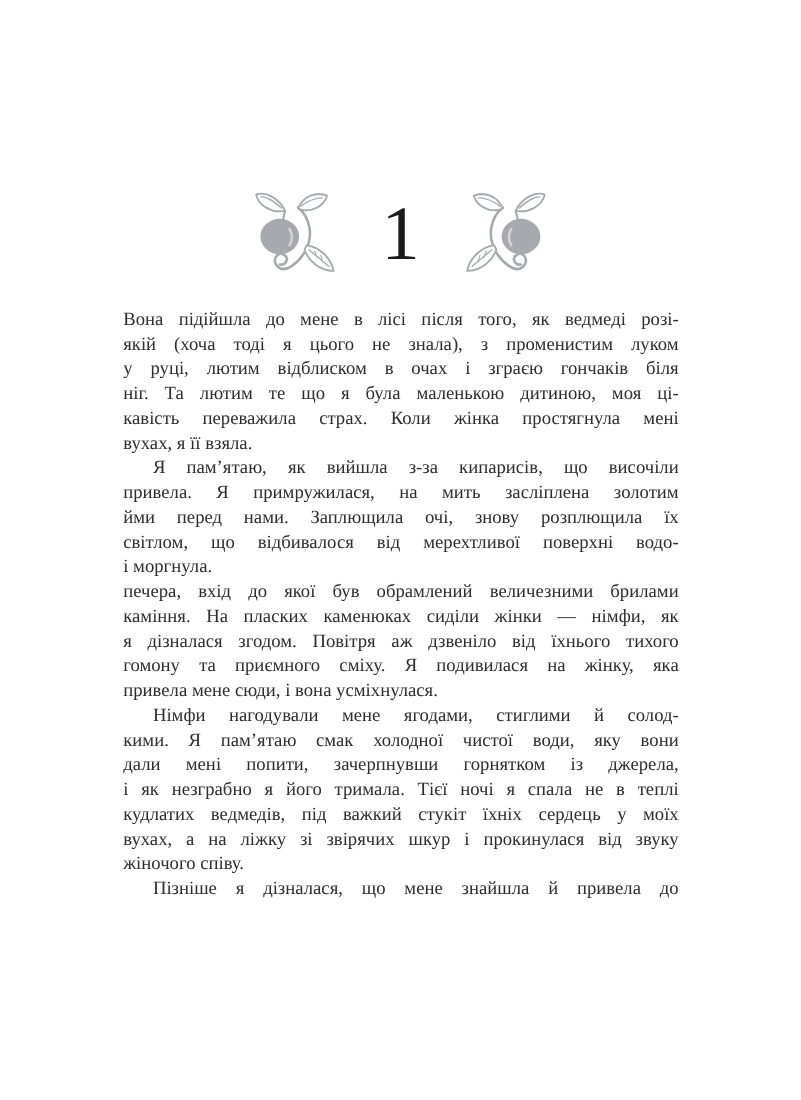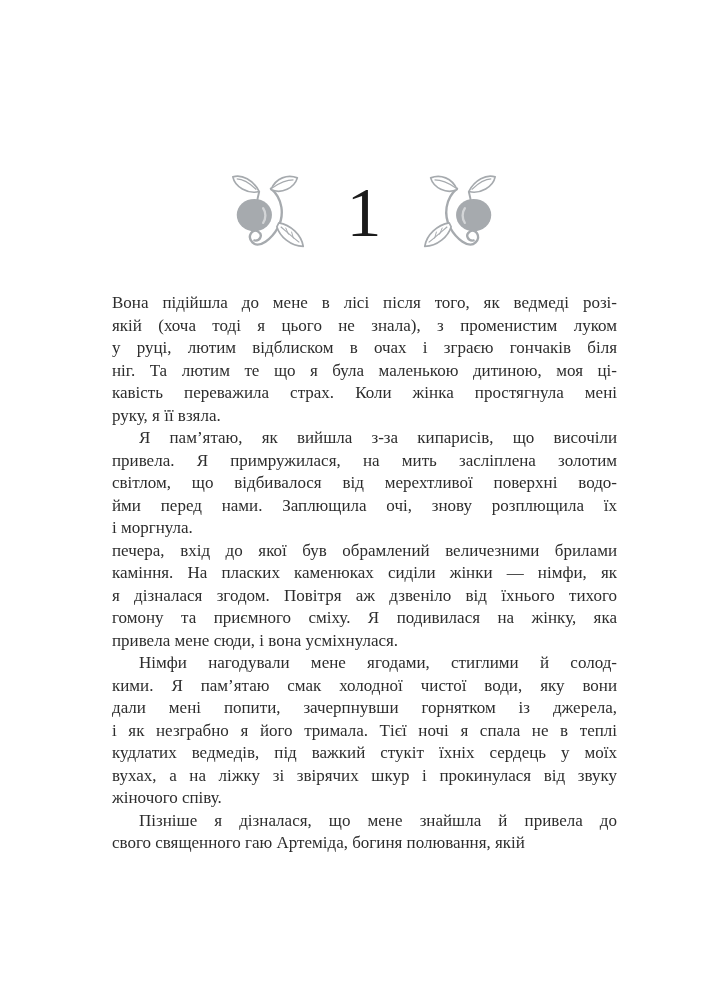--- a/index.html
+++ b/index.html
@@ -33,21 +33,21 @@
   .chapter-number{
     font-size:70px;
     line-height:1;
     color:var(--num,#1b1b1b);
     min-width:40px;
     text-align:center;
     padding-bottom:6px;
   }
   .body-text{
     position:absolute;
-    top:292px;
+    top:279px;
     left:112px;
     width:505px;
     font-size:17px;
     line-height:22.5px;
     color:var(--txt,#2d2d2d);
   }
   .line{
     text-align:justify;
     text-align-last:justify;
   }
@@ -94,35 +94,34 @@
         </svg>
     </span>
   </div>
 
   <div class="body-text">
       <div class="line">Вона підійшла до мене в лісі після того, як ведмеді розі-</div>
       <div class="line">якій (хоча тоді я цього не знала), з променистим луком</div>
       <div class="line">у руці, лютим відблиском в очах і зграєю гончаків біля</div>
       <div class="line">ніг. Та лютим те що я була маленькою дитиною, моя ці-</div>
       <div class="line">кавість переважила страх. Коли жінка простягнула мені</div>
-      <div class="line para-end">руку, я її взяла.</div>
+      <div class="line para-end">вухах, я її взяла.</div>
       <div class="line indent">Я пам’ятаю, як вийшла з-за кипарисів, що височіли</div>
       <div class="line">привела. Я примружилася, на мить засліплена золотим</div>
+      <div class="line">йми перед нами. Заплющила очі, знову розплющила їх</div>
       <div class="line">світлом, що відбивалося від мерехтливої поверхні водо-</div>
-      <div class="line">йми перед нами. Заплющила очі, знову розплющила їх</div>
       <div class="line para-end">і моргнула.</div>
       <div class="line">печера, вхід до якої був обрамлений величезними брилами</div>
       <div class="line">каміння. На пласких каменюках сиділи жінки — німфи, як</div>
       <div class="line">я дізналася згодом. Повітря аж дзвеніло від їхнього тихого</div>
       <div class="line">гомону та приємного сміху. Я подивилася на жінку, яка</div>
       <div class="line para-end">привела мене сюди, і вона усміхнулася.</div>
       <div class="line indent">Німфи нагодували мене ягодами, стиглими й солод-</div>
       <div class="line">кими. Я пам’ятаю смак холодної чистої води, яку вони</div>
       <div class="line">дали мені попити, зачерпнувши горнятком із джерела,</div>
       <div class="line">і як незграбно я його тримала. Тієї ночі я спала не в теплі</div>
       <div class="line">кудлатих ведмедів, під важкий стукіт їхніх сердець у моїх</div>
       <div class="line">вухах, а на ліжку зі звірячих шкур і прокинулася від звуку</div>
       <div class="line para-end">жіночого співу.</div>
       <div class="line indent">Пізніше я дізналася, що мене знайшла й привела до</div>
-      <div class="line para-end">свого священного гаю Артеміда, богиня полювання, якій</div>
     </div>
 
 </div>
 
 </body></html>

